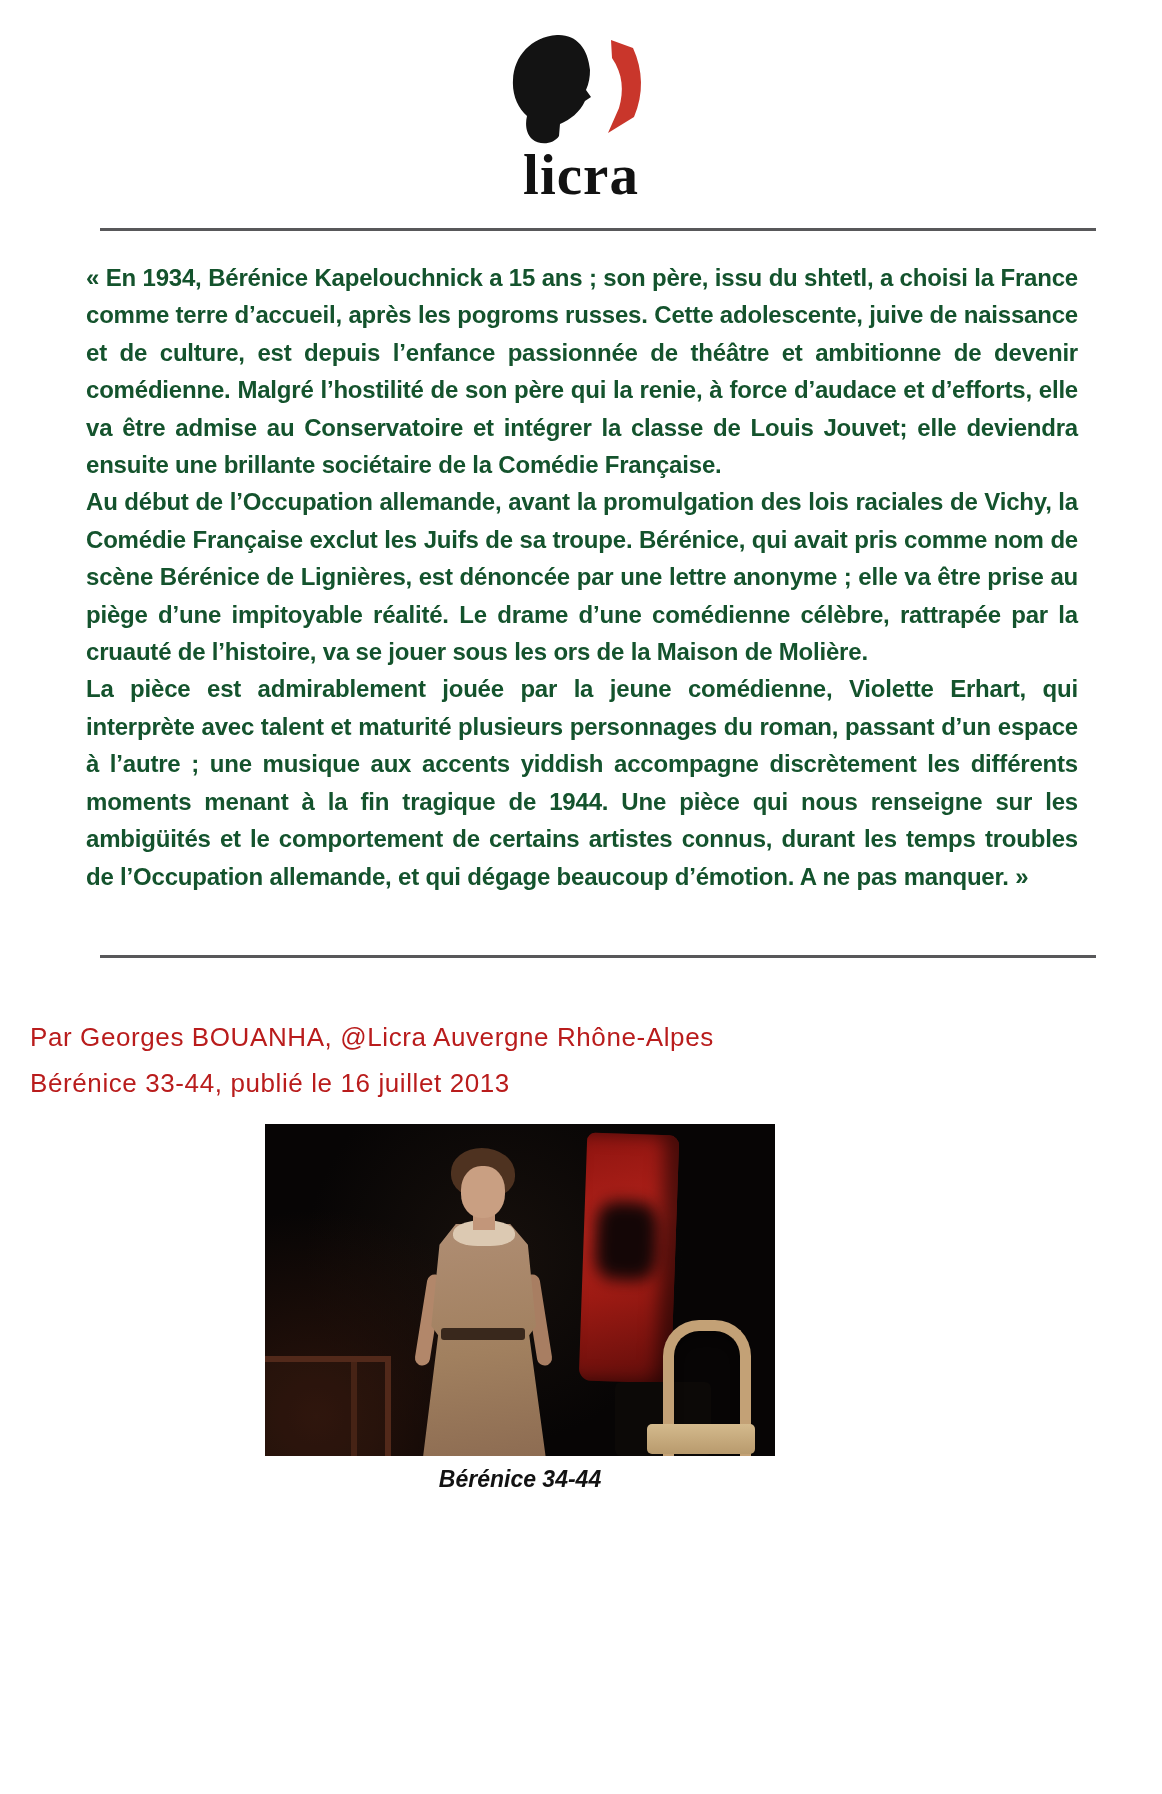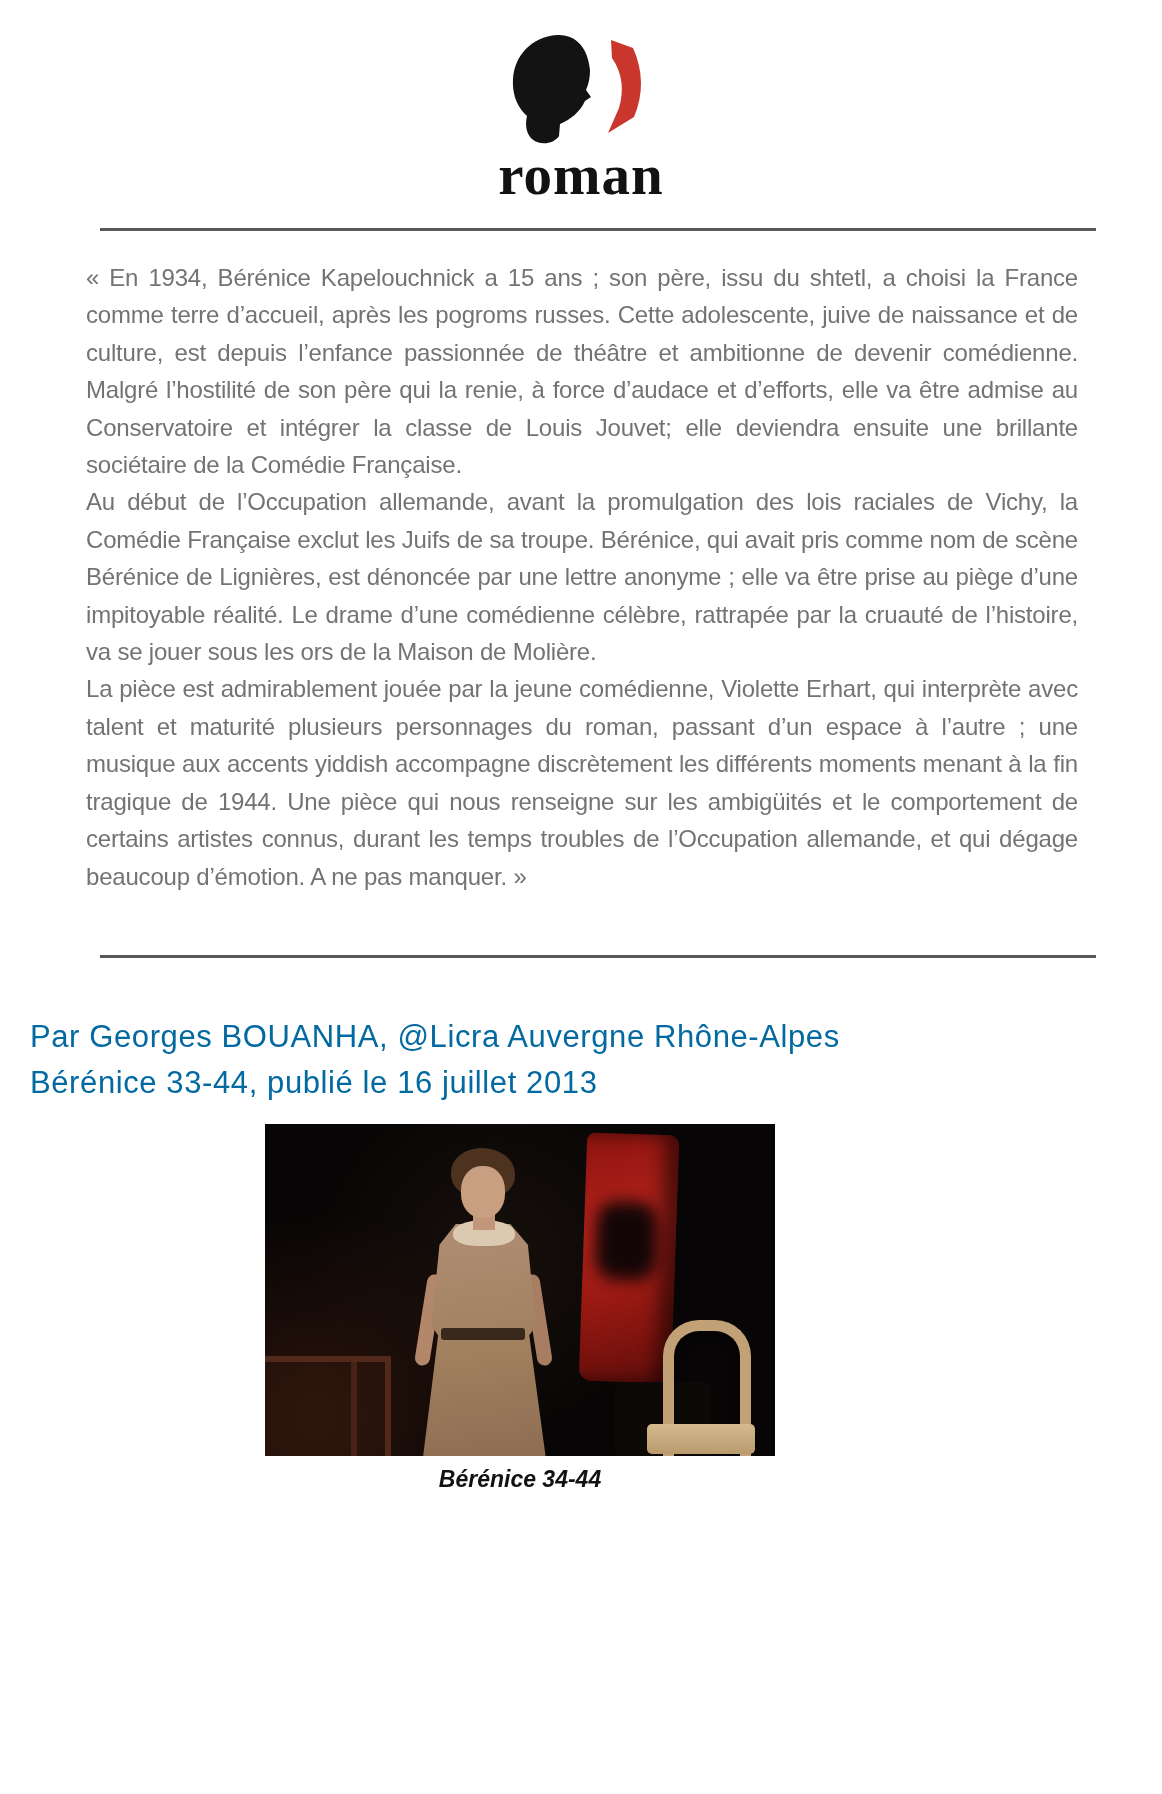--- a/index.html
+++ b/index.html
@@ -15,28 +15,28 @@
     font-family:"Liberation Serif",serif;font-weight:bold;
     font-size:57px;line-height:58px;letter-spacing:1px;color:#121212;
   }
   
   .rule{height:3px;background:#58585a;border:none;margin:0 66px 0 100px;}
   .rule-top{margin-top:24px;}
   .rule-bottom{margin-top:60px;}
   
   .article{
     margin:28px 84px 0 86px;
-    font-weight:normal;font-size:24px;line-height:37.4px;
-    letter-spacing:-0.2px;text-align:justify;color:#737373;
+    font-weight:bold;font-size:24px;line-height:37.4px;
+    letter-spacing:-0.2px;text-align:justify;color:#14532d;
   }
   .article p{margin:0;}
   
   .byline{
     margin:56px 0 0 30px;
-    color:#0369a1;font-size:31px;line-height:46px;letter-spacing:0.6px;
+    color:#b91c1c;font-size:26px;line-height:46px;letter-spacing:0.6px;
     font-weight:normal;
   }
   
   .photo-figure{margin:18px 0 0 265px;width:510px;}
   .stage-photo{
     position:relative;width:510px;height:332px;overflow:hidden;
     background:
       radial-gradient(circle at 10% 88%, #2a130b 0%, rgba(42,19,11,0) 38%),
       radial-gradient(circle at 45% 40%, #17100c 0%, rgba(23,16,12,0) 55%),
       #070505;
@@ -87,21 +87,21 @@
 </style>
 </head>
 <body>
 
 <header class="logo-section">
   <svg class="logo-mark" viewBox="0 0 200 112" aria-hidden="true">
     <path d="M76,3 C50,5 33,24 32,48 C31,63 37,76 46,84 C44,92 45,102 51,107 C59,114 73,112 78,104 L79,92
              C89,88 99,80 104,69 L110,65 L105,58 C108,51 109,45 109,38 C107,16 95,2 76,3 Z" fill="#131313"></path>
     <path d="M130,8 L152,16 C162,38 163,62 153,85 L127,101 L138,76 C143,59 142,42 131,26 Z" fill="#c9362b"></path>
   </svg>
-  <span class="logo-wordmark">roman</span>
+  <span class="logo-wordmark">licra</span>
 </header>
 
 <hr class="rule rule-top">
 
 <main class="article">
   <p>« En 1934, Bérénice Kapelouchnick a 15 ans ; son père, issu du shtetl, a choisi la France comme terre d’accueil, après les pogroms russes. Cette adolescente, juive de naissance et de culture, est depuis l’enfance passionnée de théâtre et ambitionne de devenir comédienne. Malgré l’hostilité de son père qui la renie, à force d’audace et d’efforts, elle va être admise au Conservatoire et intégrer la classe de Louis Jouvet; elle deviendra ensuite une brillante sociétaire de la Comédie Française.</p>
   <p>Au début de l’Occupation allemande, avant la promulgation des lois raciales de Vichy, la Comédie Française exclut les Juifs de sa troupe. Bérénice, qui avait pris comme nom de scène Bérénice de Lignières, est dénoncée par une lettre anonyme ; elle va être prise au piège d’une impitoyable réalité. Le drame d’une comédienne célèbre, rattrapée par la cruauté de l’histoire, va se jouer sous les ors de la Maison de Molière.</p>
   <p>La pièce est admirablement jouée par la jeune comédienne, Violette Erhart, qui interprète avec talent et maturité plusieurs personnages du roman, passant d’un espace à l’autre ; une musique aux accents yiddish accompagne discrètement les différents moments menant à la fin tragique de 1944. Une pièce qui nous renseigne sur les ambigüités et le comportement de certains artistes connus, durant les temps troubles de l’Occupation allemande, et qui dégage beaucoup d’émotion. A ne pas manquer. »</p>
 </main>
 

